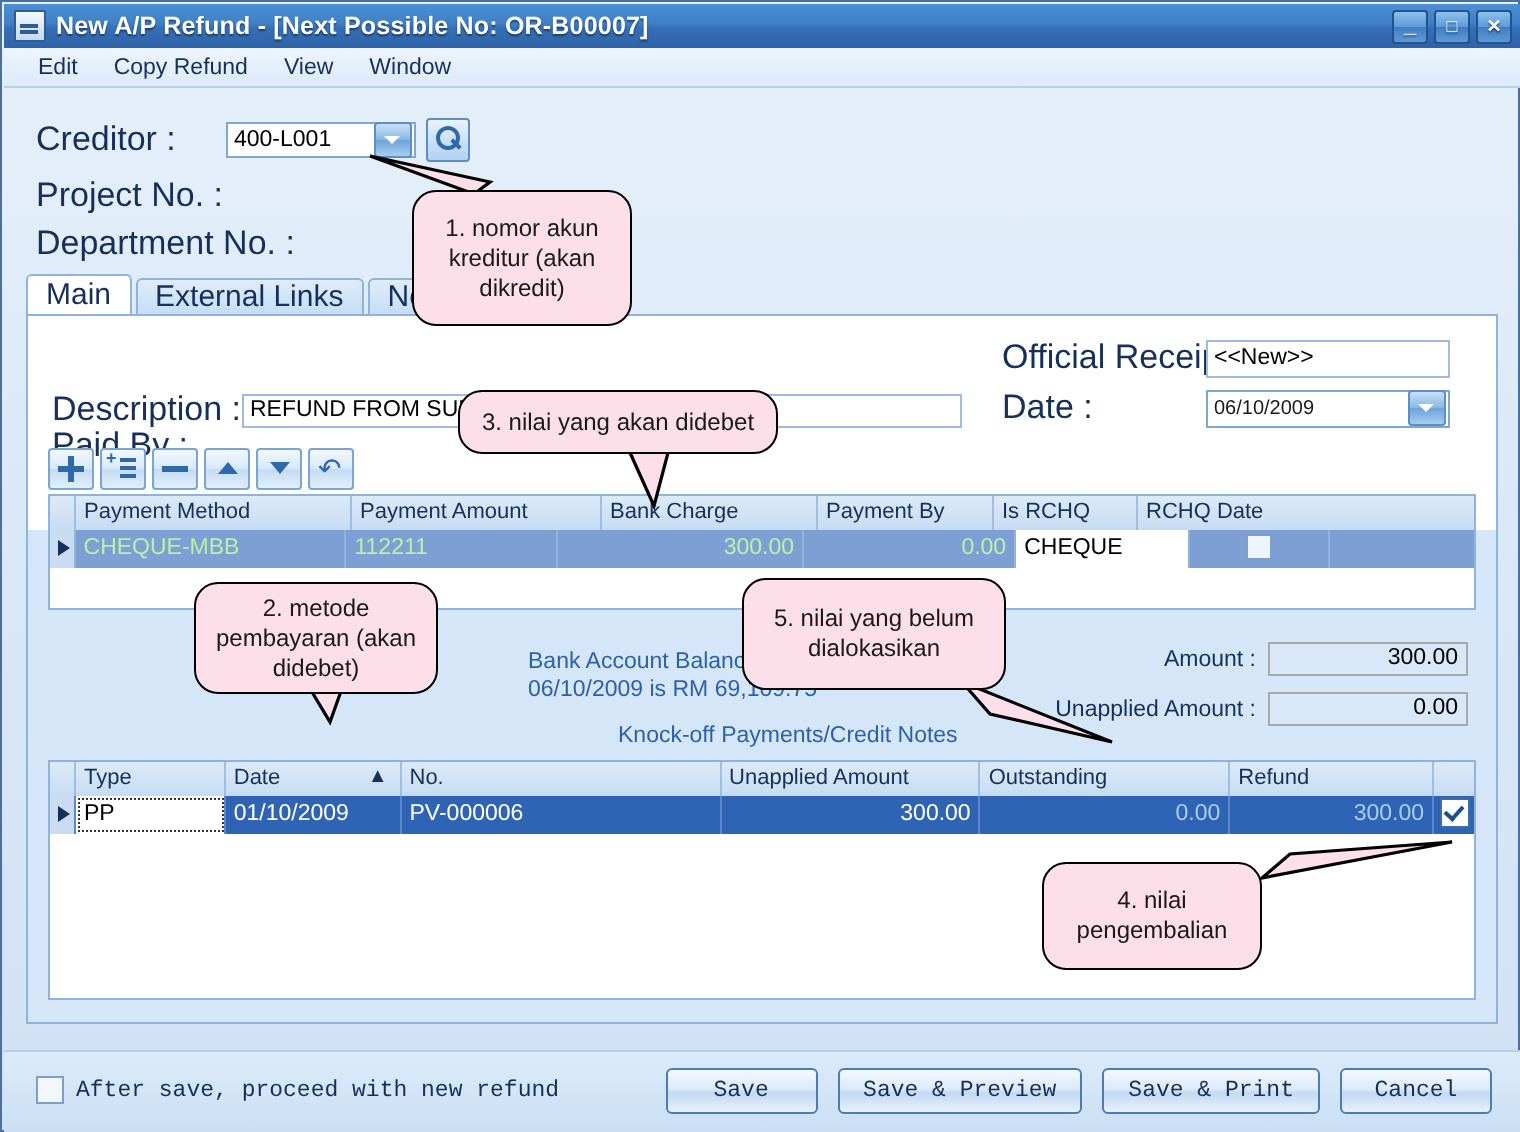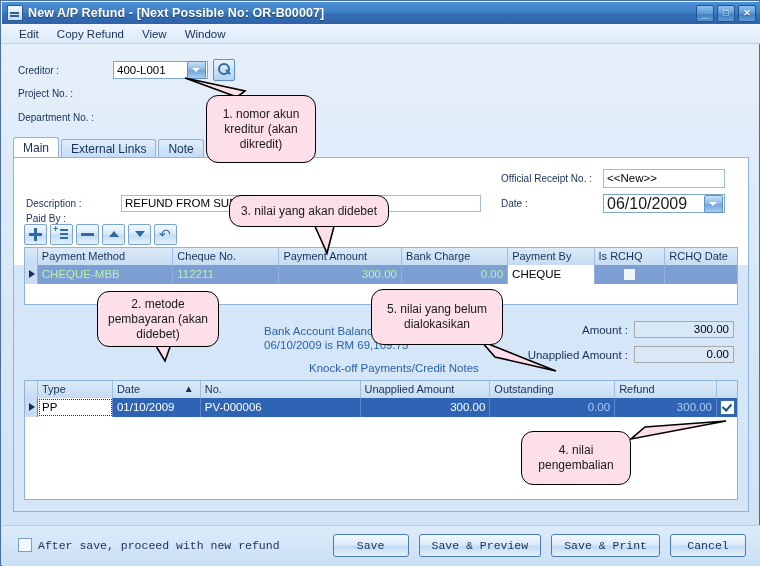--- a/index.html
+++ b/index.html
@@ -49,21 +49,21 @@
   
   .menubar{
     position:absolute;left:1px;top:23px;width:758px;height:20px;
     background:linear-gradient(to bottom,#eef5fd,#dceafa);
     border-bottom:1px solid #b9d0ea;
     display:flex;align-items:center;padding-left:8px;box-sizing:border-box;
   }
   .menu-item{padding:2px 9px;font-size:11.5px;color:#16305a;white-space:nowrap;}
   
   .formarea{position:absolute;left:1px;top:43px;width:758px;height:481px;}
-  .lbl{color:#16305a;font-size:10px;white-space:nowrap;}
+  .lbl{color:#16305a;font-size:17px;white-space:nowrap;}
   .row-creditor{position:absolute;left:16px;top:15px;display:flex;align-items:center;}
   .row-creditor .lbl{width:95px;}
   .combo{
     width:95px;height:18px;background:#fff;border:1px solid #7fa8d0;
     display:flex;align-items:center;box-sizing:border-box;
   }
   .combo .val{padding-left:3px;font-size:11.5px;color:#000;flex:1;white-space:nowrap;}
   .combo-arrow{
     width:17px;height:16px;margin-right:1px;border:1px solid #5d8fc4;border-radius:2px;
     background:linear-gradient(to bottom,#c8e0f6 0%,#8cb9e4 48%,#6ea4db 52%,#a8cdee 100%);
@@ -83,21 +83,21 @@
   }
   .findbtn .handle{
     position:absolute;left:11px;top:11px;width:6px;height:2px;background:#2f6aa8;
     transform:rotate(45deg);
   }
   .row-project{position:absolute;left:16px;top:44px;}
   .row-dept{position:absolute;left:16px;top:68px;}
   
   .tabstrip{position:absolute;left:11px;top:94px;width:736px;height:20px;display:flex;align-items:flex-end;}
   .tab{
-    height:18px;line-height:18px;padding:0 9px;font-size:12px;color:#16305a;
+    height:18px;line-height:18px;padding:0 9px;font-size:15px;color:#16305a;
     border:1px solid #8fb4dc;border-bottom:none;border-radius:3px 3px 0 0;
     background:linear-gradient(to bottom,#dfedfb,#c3dcf5);margin-right:2px;
   }
   .tab.active{
     background:#ffffff;height:20px;line-height:20px;color:#16305a;border-color:#8fb4dc;
   }
   .tabpanel{
     position:absolute;left:11px;top:113px;width:736px;height:355px;
     border:1px solid #8fb4dc;background:#d5e6f8;box-sizing:border-box;
   }
@@ -115,21 +115,21 @@
     font-size:11.5px;color:#000;padding-left:3px;line-height:15px;white-space:nowrap;overflow:hidden;
   }
   .or-row{position:absolute;left:487px;top:11px;display:flex;align-items:center;}
   .or-row .lbl{width:102px;}
   .date-row{position:absolute;left:487px;top:36px;display:flex;align-items:center;}
   .date-row .lbl{width:102px;}
   .datebox{
     width:122px;height:19px;background:#fff;border:1px solid #7fa8d0;
     display:flex;align-items:center;box-sizing:border-box;
   }
-  .datebox .val{flex:1;padding-left:3px;font-size:16px;}
+  .datebox .val{flex:1;padding-left:3px;font-size:10px;}
   
   .gridtools{position:absolute;left:10px;top:66px;display:flex;gap:3px;}
   .gbtn{
     width:21px;height:19px;border:1px solid #7aa5d2;border-radius:2px;
     background:linear-gradient(to bottom,#f2f8fe 0%,#d9e9f9 48%,#c3dcf4 52%,#e2effb 100%);
     position:relative;
   }
   .ico-plus:before,.ico-plus:after{content:"";position:absolute;background:#2f6aa8;}
   .ico-plus:before{left:9px;top:3px;width:3px;height:13px;}
   .ico-plus:after{left:4px;top:8px;width:13px;height:3px;}
@@ -320,21 +320,20 @@
         <div class="gbtn ico-minus"></div>
         <div class="gbtn ico-up"></div>
         <div class="gbtn ico-down"></div>
         <div class="gbtn ico-undo"></div>
       </div>
 
       <div class="grid1">
         <div class="ghead">
           <div class="head-marker"></div>
           <div style="width:138px">Payment Method</div>
-          <div style="width:108px">Cheque No.</div>
           <div style="width:125px">Payment Amount</div>
           <div style="width:108px">Bank Charge</div>
           <div style="width:88px">Payment By</div>
           <div style="width:72px">Is RCHQ</div>
           <div style="width:73px;border-right:none">RCHQ Date</div>
         </div>
         <div class="grow g1row">
           <div class="g1-marker"></div>
           <div class="cell" style="width:138px">CHEQUE-MBB</div>
           <div class="cell" style="width:108px">112211</div>

